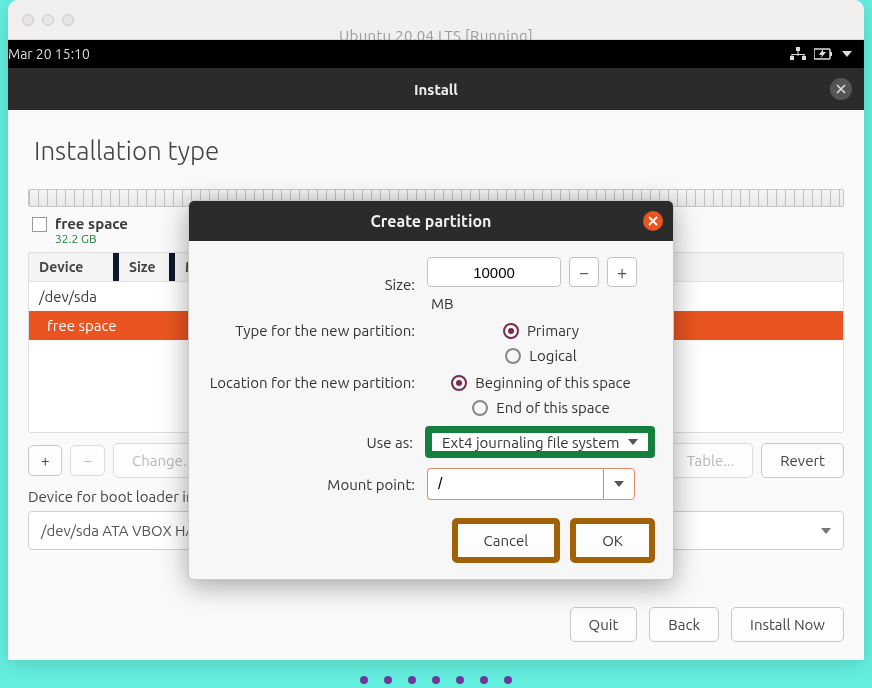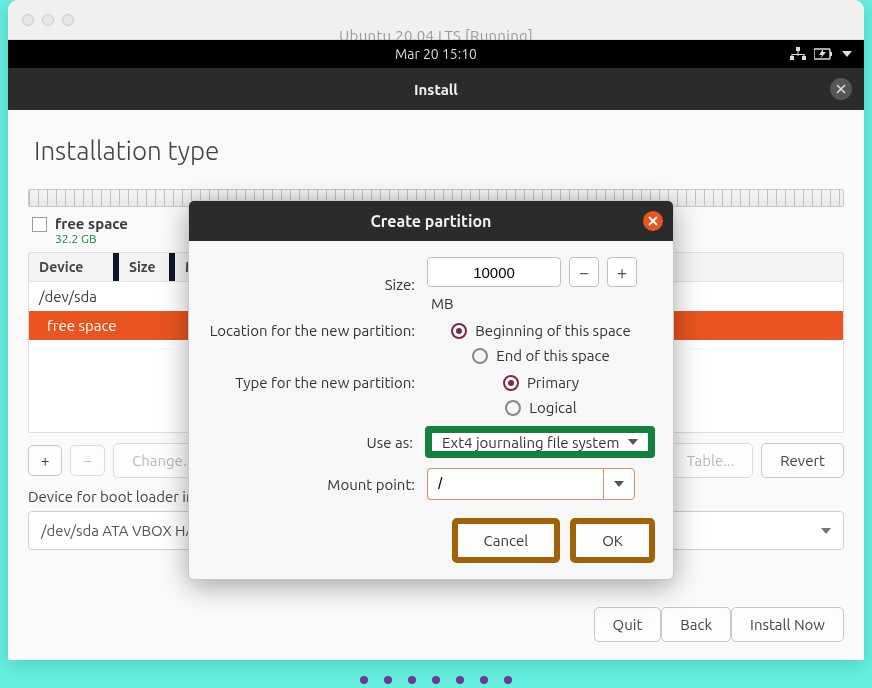--- a/index.html
+++ b/index.html
@@ -46,21 +46,21 @@
 
   
   .ubuntu-topbar {
     height: 28px;
     background:#000;
     color:#ddd;
     font-size:14px;
     position:relative;
     display:flex;
     align-items:center;
-    justify-content:center;
+    justify-content:flex-start;
   }
   .ubuntu-topbar .status-icons {
     position:absolute; right:12px; display:flex; gap:8px; align-items:center;
   }
   .status-icons svg { fill:#ddd; }
   .status-icons .tri { width:0;height:0;border-left:5px solid transparent;border-right:5px solid transparent;border-top:6px solid #ddd; }
 
   
   .install-titlebar {
     height:42px;
@@ -184,21 +184,21 @@
     align-items:center;
     cursor:pointer;
   }
   .boot-select .caret { margin-left:auto; width:0;height:0;border-left:5px solid transparent;border-right:5px solid transparent;border-top:6px solid #777; }
 
   .footer-actions {
     position:absolute;
     right:20px;
     bottom:18px;
     display:flex;
-    gap:0;
+    gap:12px;
   }
 
   
   .tbl-actions .btn.disabled, .footer-actions .btn { }
 
   
   .modal {
     position:absolute;
     left:188px; top:200px;
     width:486px;
@@ -442,47 +442,47 @@
       <div class="form-label">Size:</div>
       <div class="form-ctrl spin">
         <input type="text" value="10000" style="">
         <div class="pm">−</div>
         <div class="pm">+</div>
         <span class="unit">MB</span>
       </div>
     </div>
 
     <div class="form-row top">
+      <div class="form-label">Type for the new partition:</div>
+      <div class="form-ctrl radio-col">
+        <div class="radio">
+          <span class="rbox checked"></span>
+          <span>Primary</span>
+        </div>
+        <div class="radio">
+          <span class="rbox"></span>
+          <span>Logical</span>
+        </div>
+      </div>
+    </div>
+
+    <div class="form-row top">
       <div class="form-label">Location for the new partition:</div>
       <div class="form-ctrl radio-col">
         <div class="radio">
           <span class="rbox checked"></span>
           <span>Beginning of this space</span>
         </div>
         <div class="radio">
           <span class="rbox"></span>
           <span>End of this space</span>
         </div>
       </div>
     </div>
 
-    <div class="form-row top">
-      <div class="form-label">Type for the new partition:</div>
-      <div class="form-ctrl radio-col">
-        <div class="radio">
-          <span class="rbox checked"></span>
-          <span>Primary</span>
-        </div>
-        <div class="radio">
-          <span class="rbox"></span>
-          <span>Logical</span>
-        </div>
-      </div>
-    </div>
-
     <div class="form-row">
       <div class="form-label">Use as:</div>
       <div class="form-ctrl">
         <div class="select">
           <span>Ext4 journaling file system</span>
           <span class="caret"></span>
         </div>
       </div>
     </div>
 

